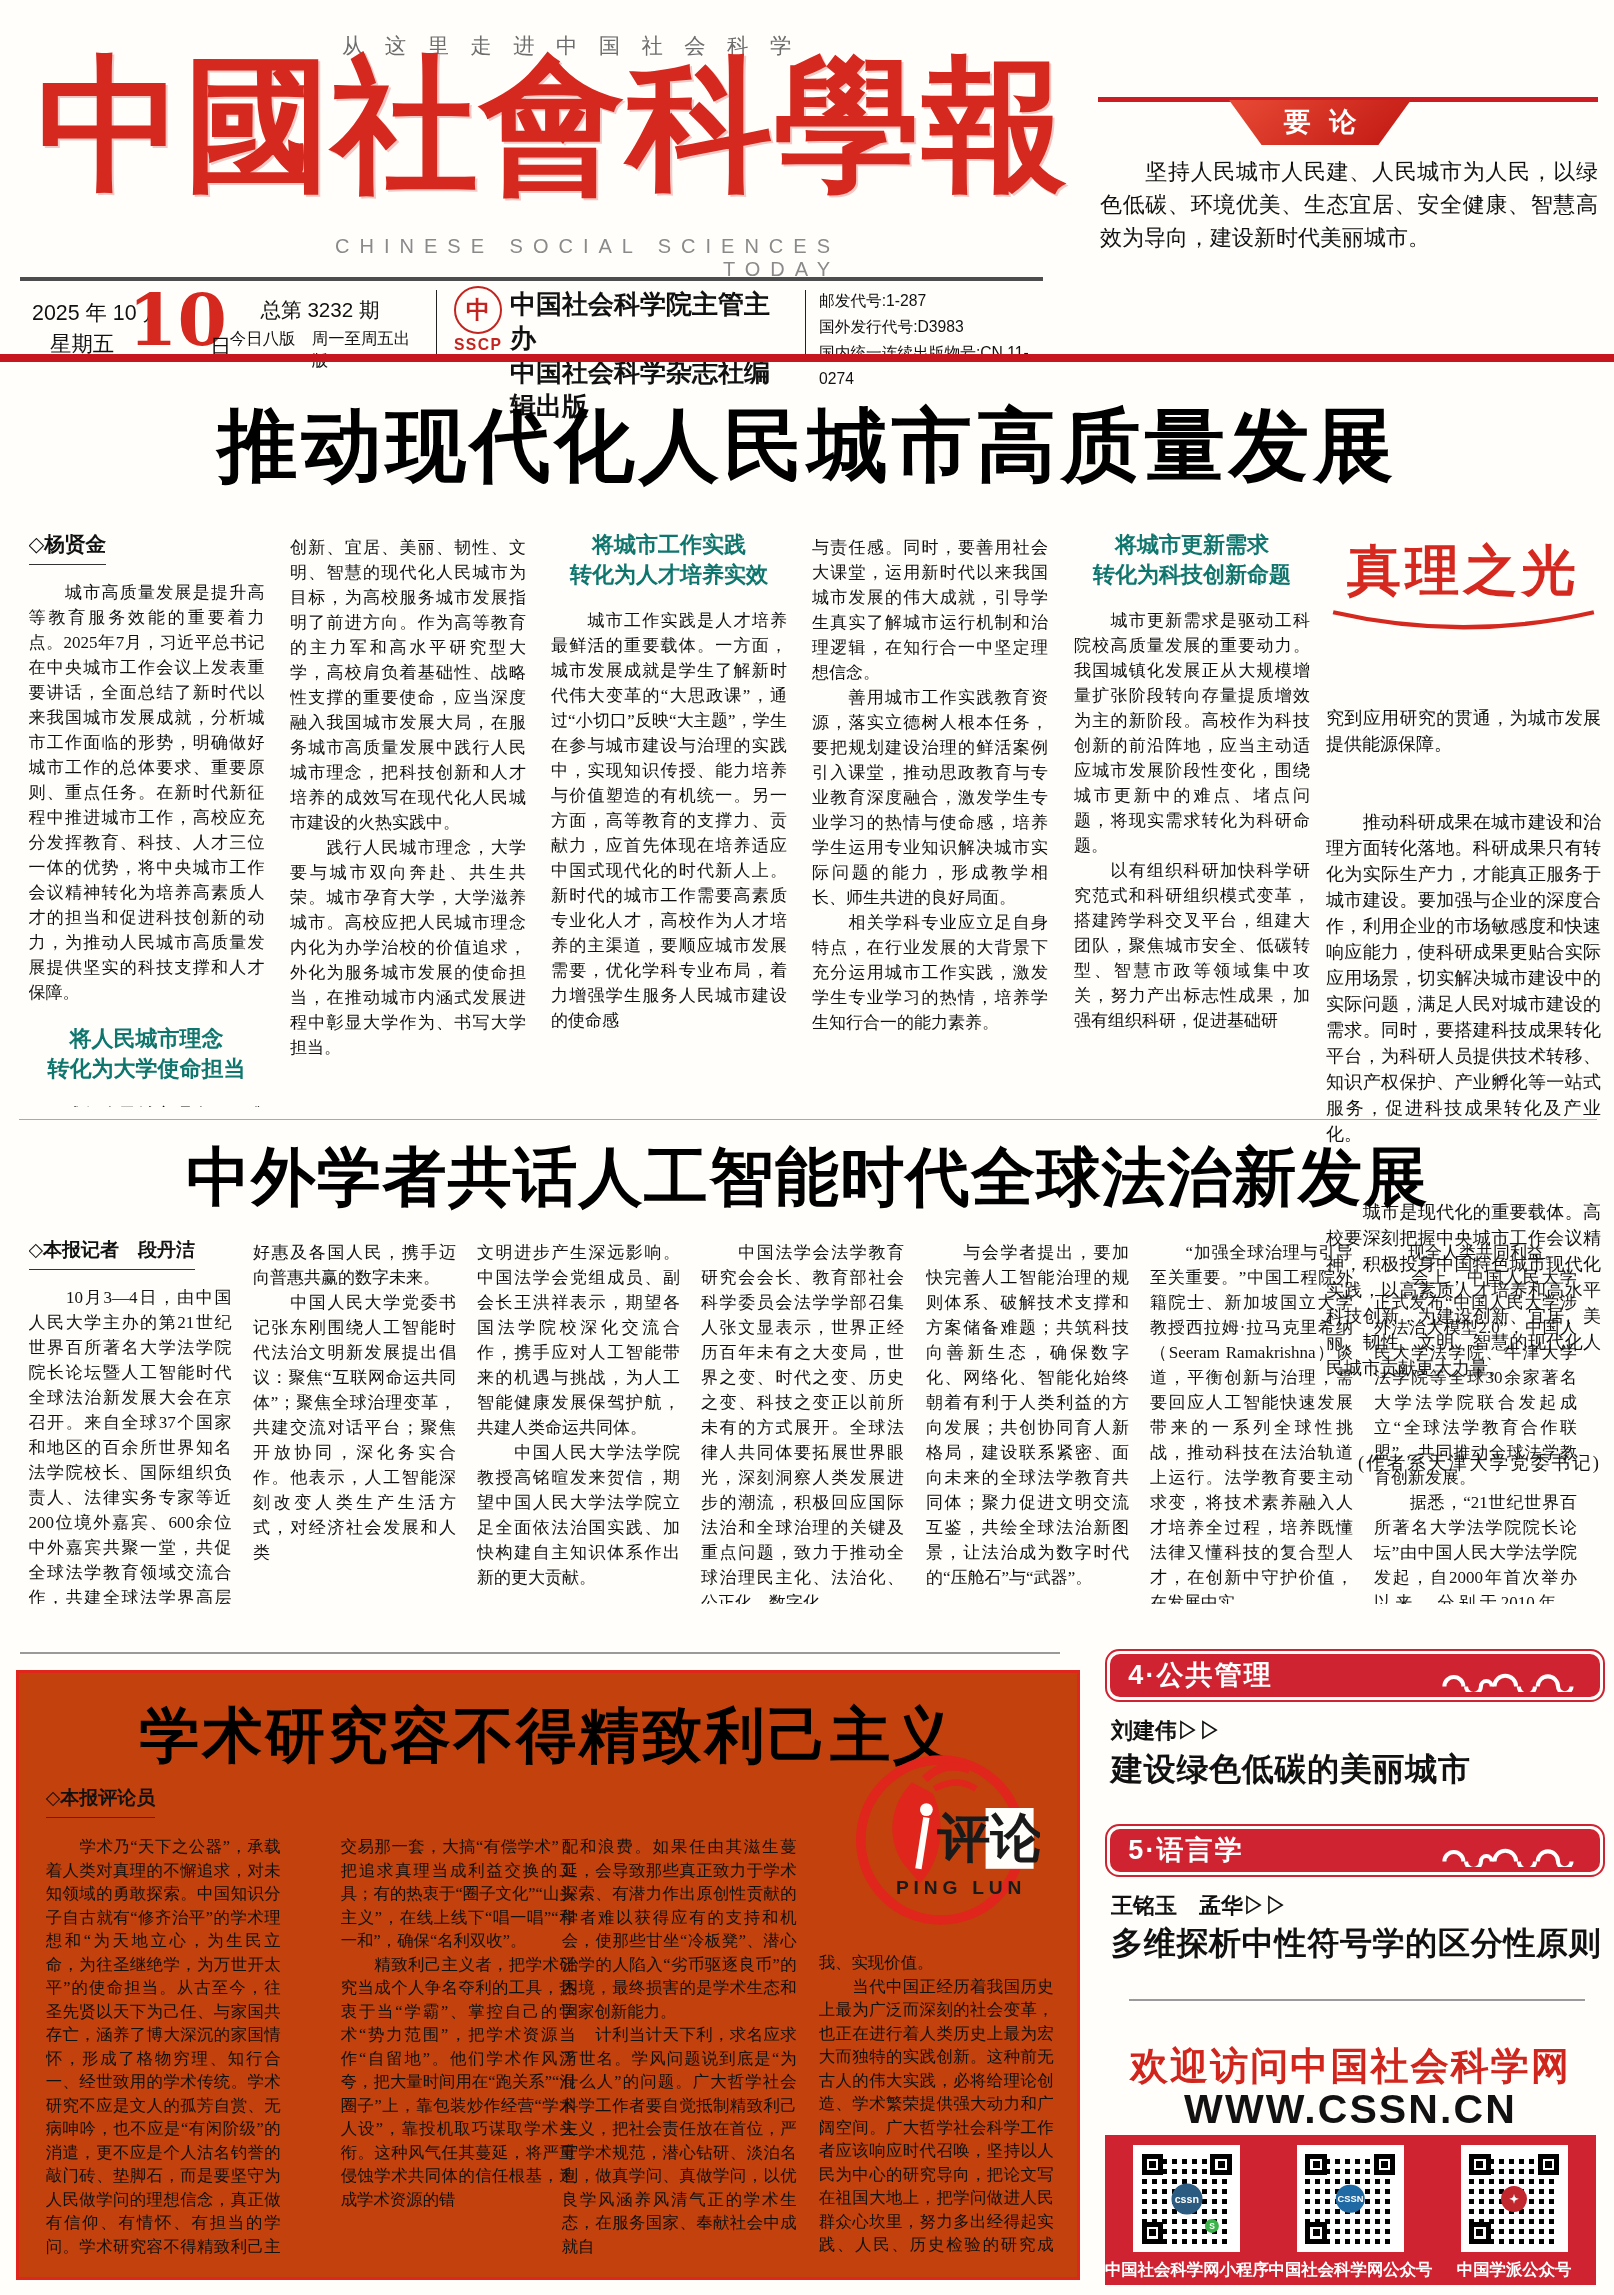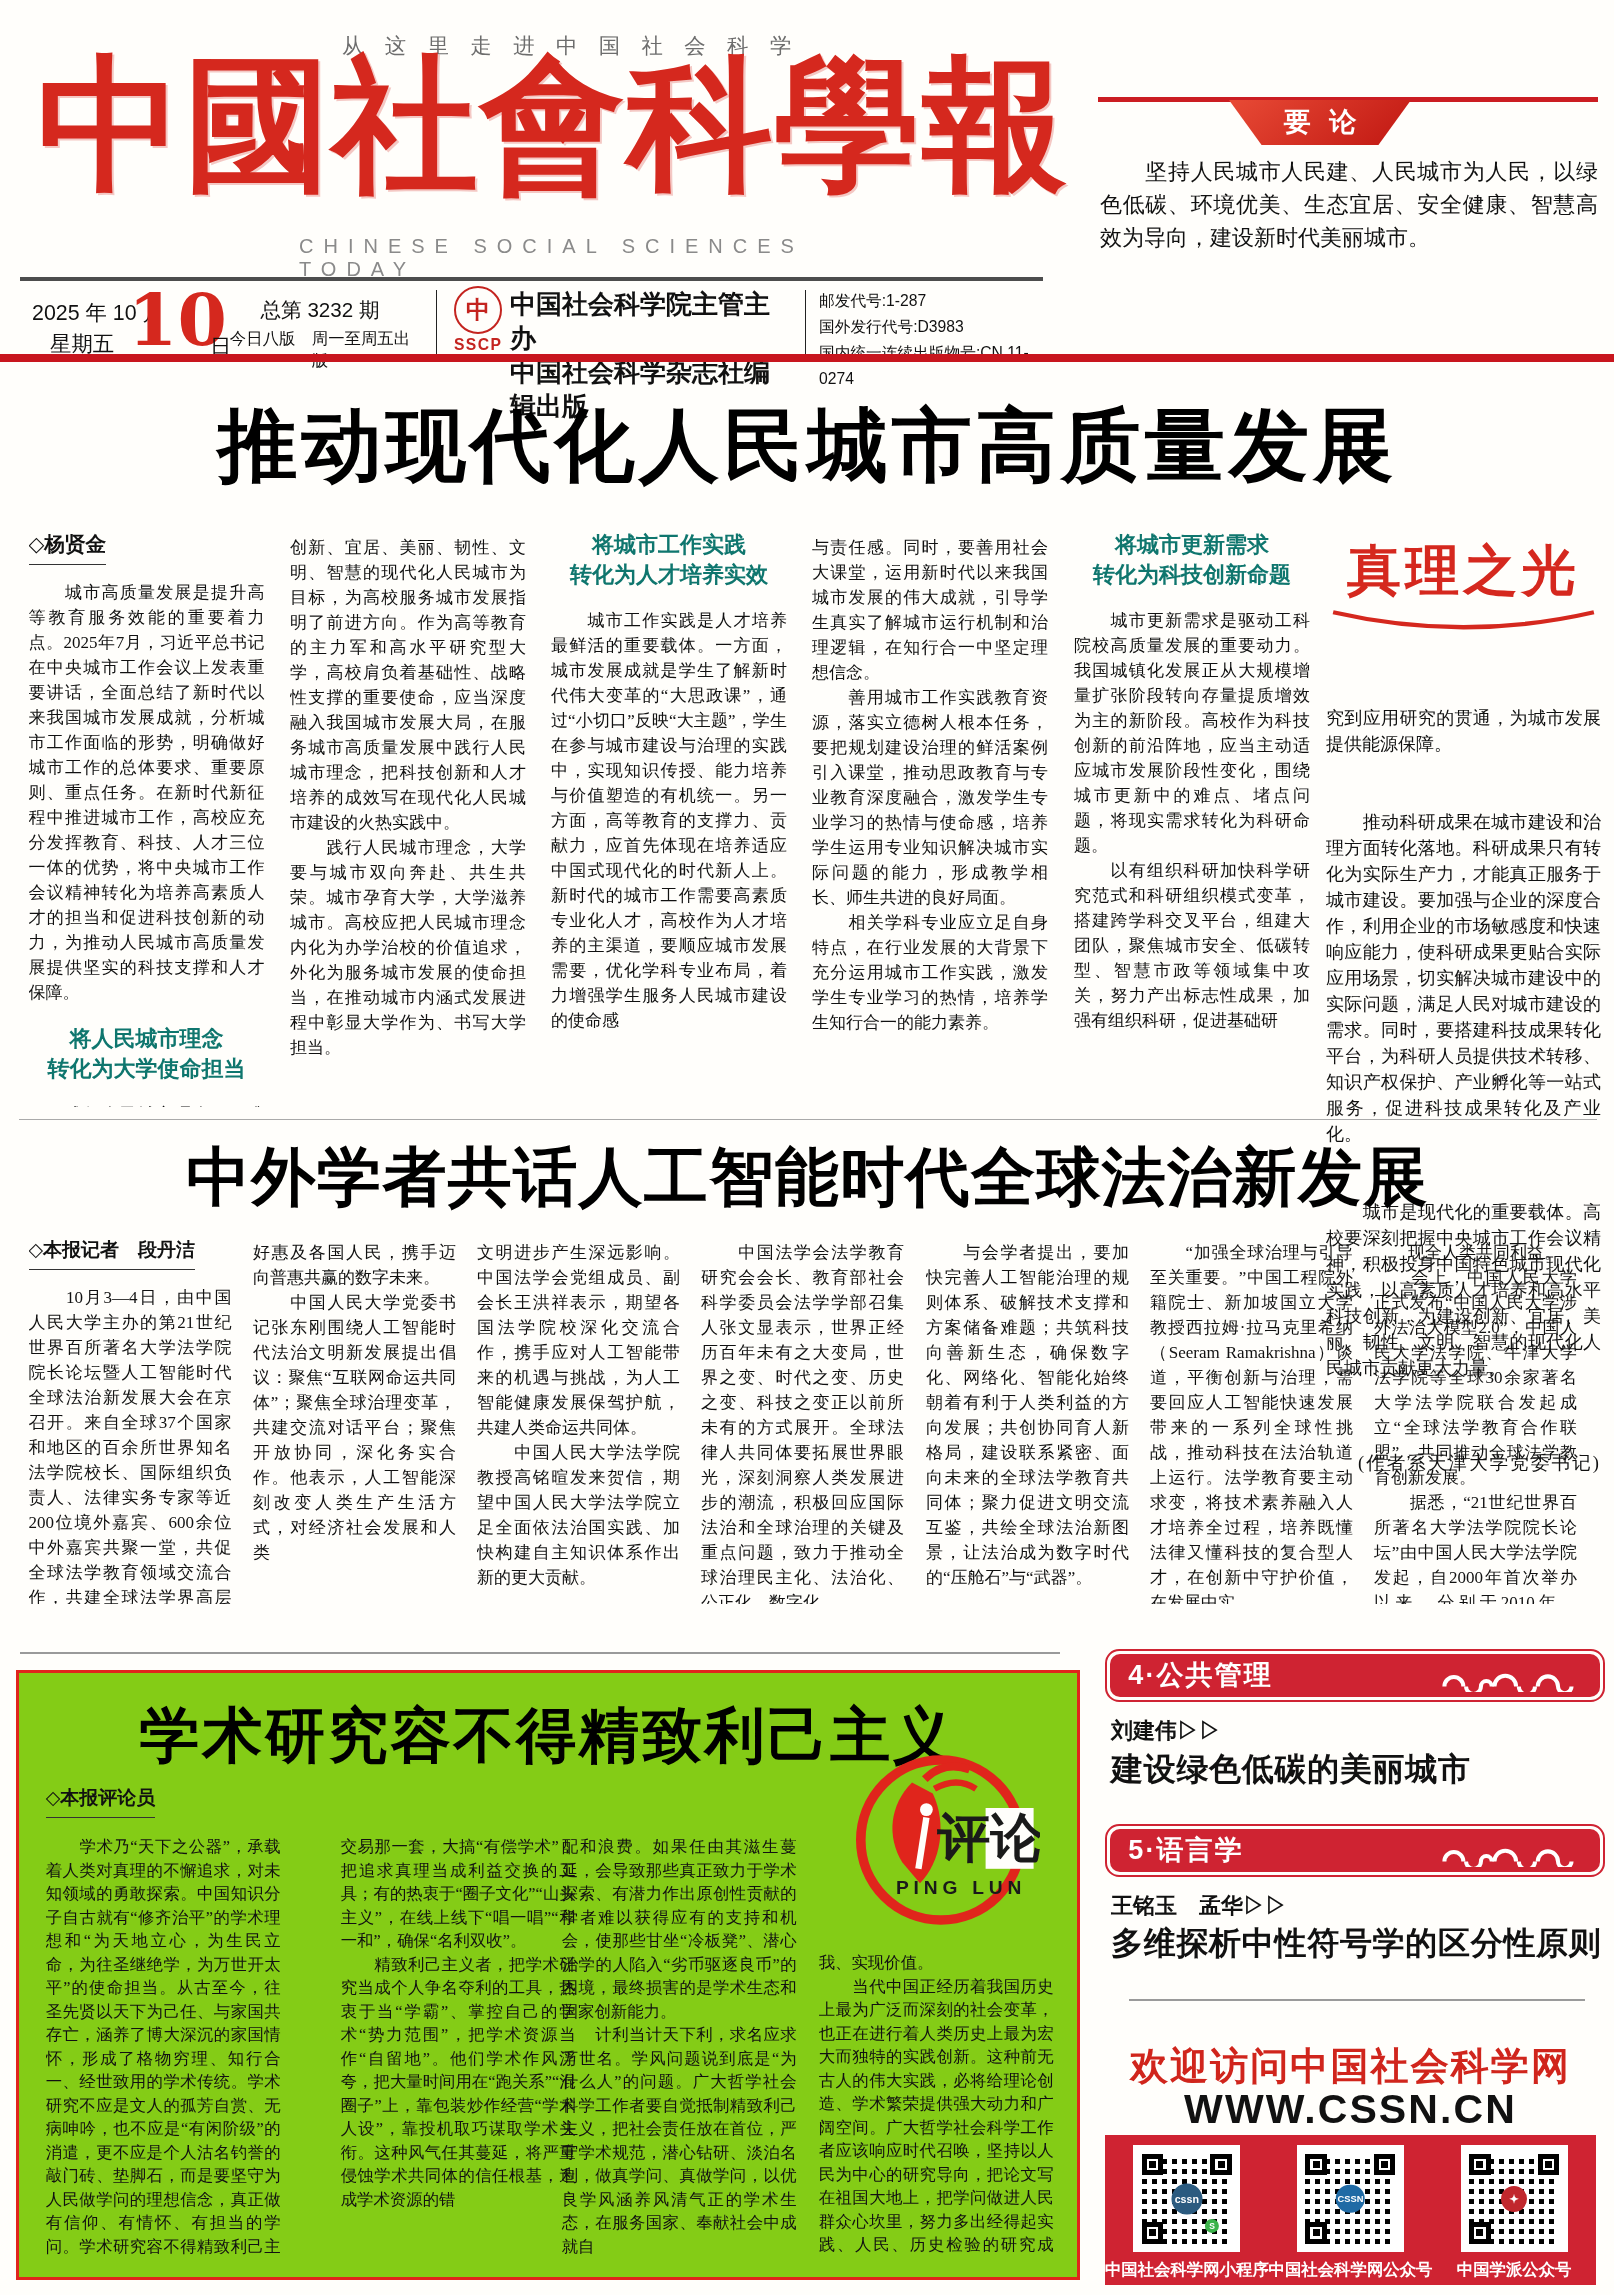--- a/index.html
+++ b/index.html
@@ -46,21 +46,21 @@
        letter-spacing:2.8px;text-align:center;color:#000;}
   
   .zl-title{font-family:"Liberation Sans",sans-serif;font-weight:900;font-size:54px;letter-spacing:4.3px;
             color:#d5281e;text-align:center;}
   .zl-slogan{font-family:"Liberation Sans",sans-serif;font-weight:900;font-size:24px;line-height:34px;
              text-align:center;white-space:pre-wrap;}
   .zl-body{font-size:18px;line-height:26px;text-align:justify;white-space:pre-wrap;}
   .zl-author{font-size:18.5px;letter-spacing:2.1px;text-align:right;margin-top:17px;}
   .thin-rule{background:#9a9a9a;height:2.1px;}
   
-  .op-box{border:3.6px solid #e0251c;background:#84cc16;}
+  .op-box{border:3.6px solid #e0251c;background:#c2410c;}
   
   .banner{border:2.1px solid #cf2332;border-radius:14.2px;padding:2.8px;}
   .banner-in{background:#cf2332;border-radius:10px;height:43px;display:flex;align-items:center;
              justify-content:space-between;padding:0 18.5px;}
   .banner-tag{color:#fff;font-family:"Liberation Sans",sans-serif;font-weight:900;font-size:27px;letter-spacing:2.1px;}
   .sec-author{font-family:"Liberation Sans",sans-serif;font-weight:700;font-size:22px;}
   .sec-title{font-family:"Liberation Sans",sans-serif;font-weight:900;font-size:32px;letter-spacing:0.7px;}
   .promo-title{font-family:"Liberation Sans",sans-serif;font-weight:900;font-size:38px;letter-spacing:2.1px;
                color:#d0251c;text-align:center;}
   .promo-url{font-family:"Liberation Sans",sans-serif;font-weight:700;font-size:41px;letter-spacing:2.1px;
@@ -81,21 +81,21 @@
   .qr-label{color:#fff;font-family:"Liberation Sans",sans-serif;font-weight:700;font-size:16.4px;margin-top:7.1px;
             white-space:nowrap;}
 </style>
 </head>
 <body>
 
 <div class="page">
 
   <div class="abs tagline" style="left:342px;top:31px;width:541px;font-family:Liberation Mono, monospace;">从这里走进中国社会科学</div>
   <div class="abs masthead" style="left:37px;top:44px;width:1068px;">中國社會科學報</div>
-  <div class="abs masthead-en" style="left:299px;top:235px;width:541px;text-align:left;">CHINESE  SOCIAL  SCIENCES  TODAY</div>
+  <div class="abs masthead-en" style="left:299px;top:235px;width:541px;text-align:right;">CHINESE  SOCIAL  SCIENCES  TODAY</div>
 
   <div class="abs yl-line" style="left:1098px;top:97px;width:500px;"></div>
   <div class="abs yl-ribbon" style="left:1229px;top:100px;width:182px;height:41px;">要论</div>
   <div class="abs yl-quote" style="left:1100px;top:155px;width:498px;">　　坚持人民城市人民建、人民城市为人民，以绿色低碳、环境优美、生态宜居、安全健康、智慧高效为导向，建设新时代美丽城市。</div>
 
   <div class="abs rule-dark" style="left:20px;top:277px;width:1023px;"></div>
   <div class="abs info-sm" style="left:32px;top:298px;">2025 年 10 月</div>
   <div class="abs info-sm" style="left:50px;top:329px;">星期五</div>
   <div class="abs day" style="left:128px;top:285px;">10</div>
   <div class="abs info-sm" style="left:210px;top:332px;">日</div>

